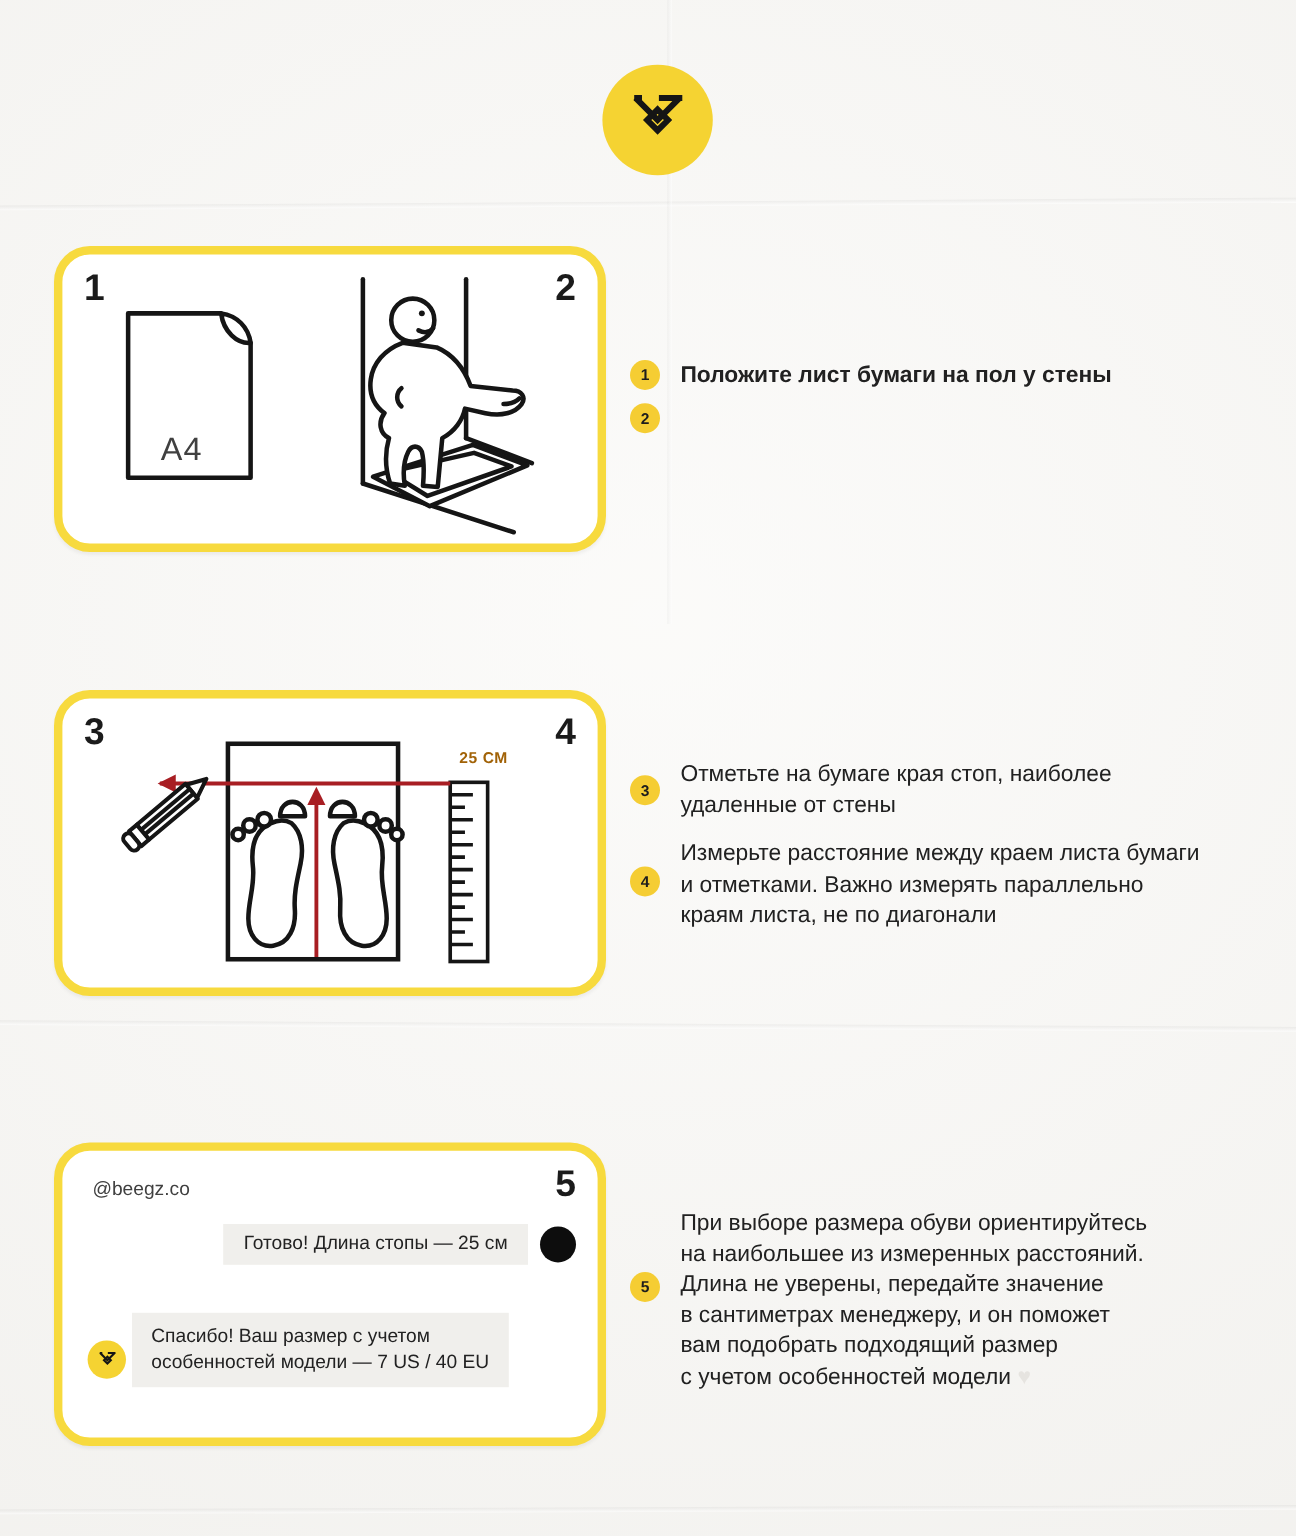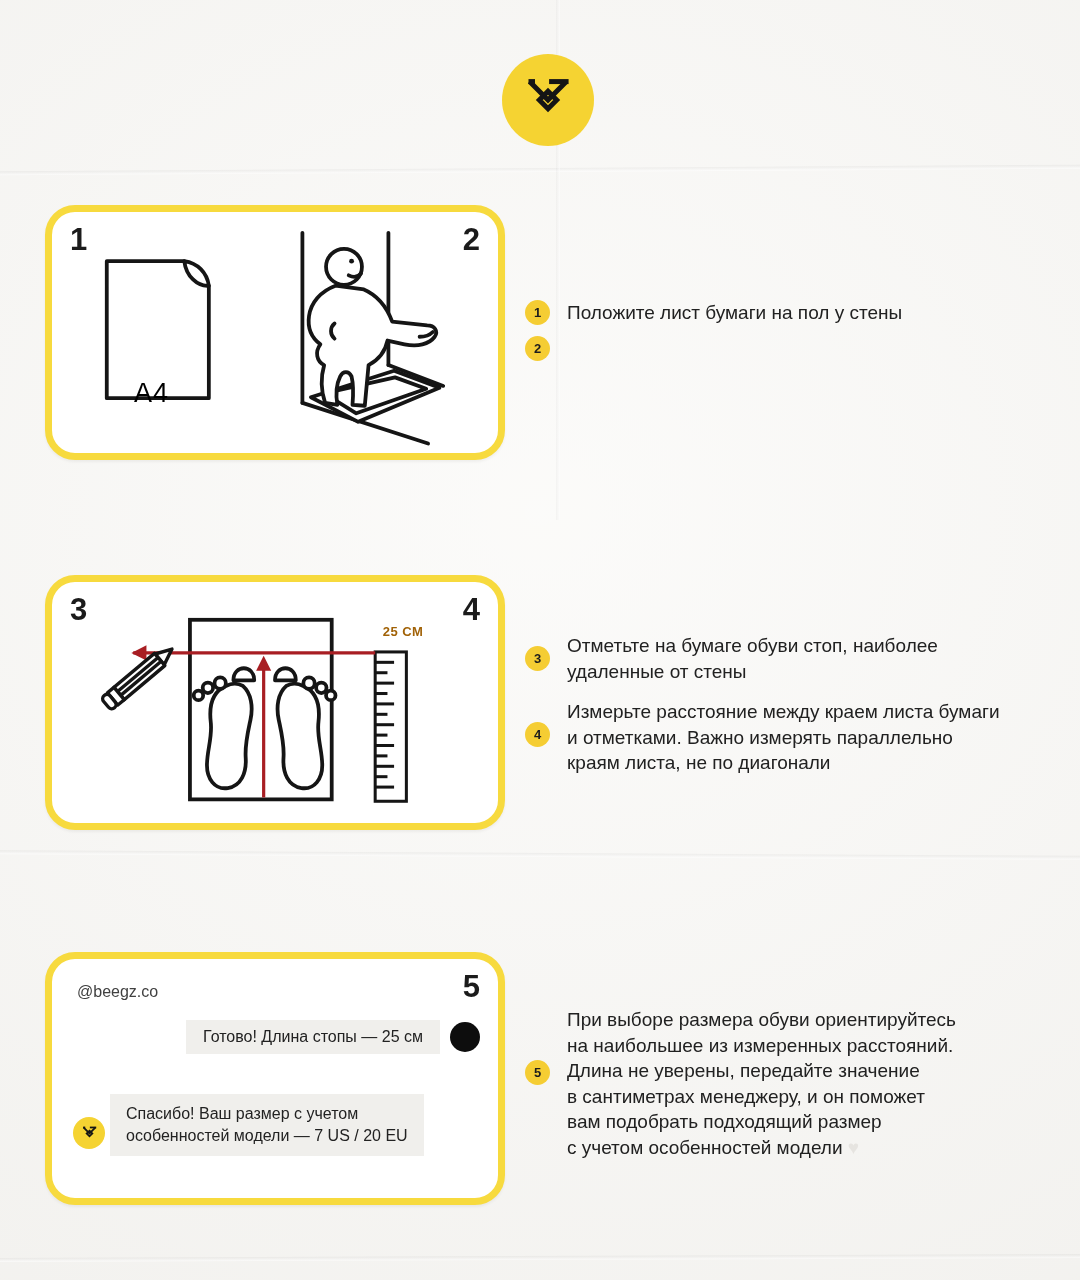--- a/index.html
+++ b/index.html
@@ -20,40 +20,40 @@
   .card{position:absolute;left:45px;width:446px;background:#fff;border:7px solid #F7DA3E;
         border-radius:30px;box-shadow:0 2px 3px rgba(0,0,0,0.05);}
   .c1{top:205px;height:241px;}
   .c2{top:575px;height:241px;}
   .c3{top:952px;height:239px;}
   .cardnum{position:absolute;font-size:31px;font-weight:700;color:#1b1b1b;line-height:1;}
   .nl{left:18px;top:12px;}
   .nr{right:18px;top:12px;}
   .art{position:absolute;left:0;top:0;width:446px;height:241px;}
 
-  .a4label{position:absolute;left:82px;top:166px;font-size:27px;letter-spacing:1px;color:#000000;}
+  .a4label{position:absolute;left:82px;top:147px;font-size:27px;letter-spacing:1px;color:#404040;}
   .rulerlabel{position:absolute;left:315px;top:42px;width:72px;text-align:center;
               font-size:13px;font-weight:700;letter-spacing:0.5px;color:#a16207;}
 
   .handle{position:absolute;left:25px;top:24px;font-size:16px;color:#404040;}
   .bubble{position:absolute;background:#F0EFEC;border-radius:0;font-size:16px;color:#222;}
   .bubble-out{right:58px;top:61px;height:34px;line-height:34px;padding:0 17px;white-space:nowrap;}
   .bubble-in{left:58px;top:135px;padding:9px 16px;line-height:22px;white-space:pre-line;}
   .avatar-dot{position:absolute;right:18px;top:63px;width:30px;height:30px;border-radius:50%;background:#0d0d0d;}
   .avatar-bee{position:absolute;left:21px;top:158px;width:32px;height:32px;border-radius:50%;
               background:#F5D332;display:flex;align-items:center;justify-content:center;}
 
   .badge{position:absolute;width:25px;height:25px;border-radius:50%;background:#F5CD33;
          display:flex;align-items:center;justify-content:center;
          font-size:13px;font-weight:700;color:#1d1d1d;}
   .b1{left:525px;top:300px;} .b2{left:525px;top:336px;} .b3{left:525px;top:646px;}
   .b4{left:525px;top:722px;} .b5{left:525px;top:1060px;}
 
   .steptext{position:absolute;left:567px;font-size:19px;color:#212121;white-space:pre-line;}
-  .one{line-height:24px;} .multi{line-height:25.5px;}
+  .one{line-height:24px;font-weight:bold;} .multi{line-height:25.5px;}
   .s1{top:301px;} .s2{top:337px;} .s3{top:633px;} .s4{top:699px;} .s5{top:1007px;}
   .heart{color:#e6e4e0;font-size:19px;}
 </style>
 </head>
 <body>
 
 <div class="page">
   <div class="shade"></div>
   <div class="crease-h" style="top:168px;transform:rotate(-0.35deg);"></div>
   <div class="crease-h" style="top:853px;transform:rotate(0.3deg);"></div>
@@ -156,40 +156,40 @@
   </section>
 
   <section class="card c3">
     <span class="handle">@beegz.co</span>
     <span class="cardnum nr">5</span>
 
     <div class="bubble bubble-out">Готово! Длина стопы — 25 см</div>
     <div class="avatar-dot"></div>
 
     <div class="bubble bubble-in">Спасибо! Ваш размер с учетом
-особенностей модели — 7 US / 20 EU</div>
+особенностей модели — 7 US / 40 EU</div>
     <div class="avatar-bee">
       <svg width="17" height="17" viewBox="0 0 48 48">
         <g stroke="#151515" stroke-width="5" fill="none">
           <path d="M7 7 L24 24 L41 7"></path>
           <path d="M25 7 L43 7"></path>
           <path d="M6 7 L12 7"></path>
           <path d="M24 16 L32 24 L24 32 L16 24 Z"></path>
         </g>
       </svg>
     </div>
   </section>
 
   <div class="badge b1">1</div>
   <div class="steptext one s1">Положите лист бумаги на пол у стены</div>
 
   <div class="badge b2">2</div>
 
   <div class="badge b3">3</div>
-  <div class="steptext multi s3">Отметьте на бумаге обуви стоп, наиболее
+  <div class="steptext multi s3">Отметьте на бумаге края стоп, наиболее
 удаленные от стены</div>
 
   <div class="badge b4">4</div>
   <div class="steptext multi s4">Измерьте расстояние между краем листа бумаги
 и отметками. Важно измерять параллельно
 краям листа, не по диагонали</div>
 
   <div class="badge b5">5</div>
   <div class="steptext multi s5"><span>При выборе размера обуви ориентируйтесь
 на наибольшее из измеренных расстояний.

